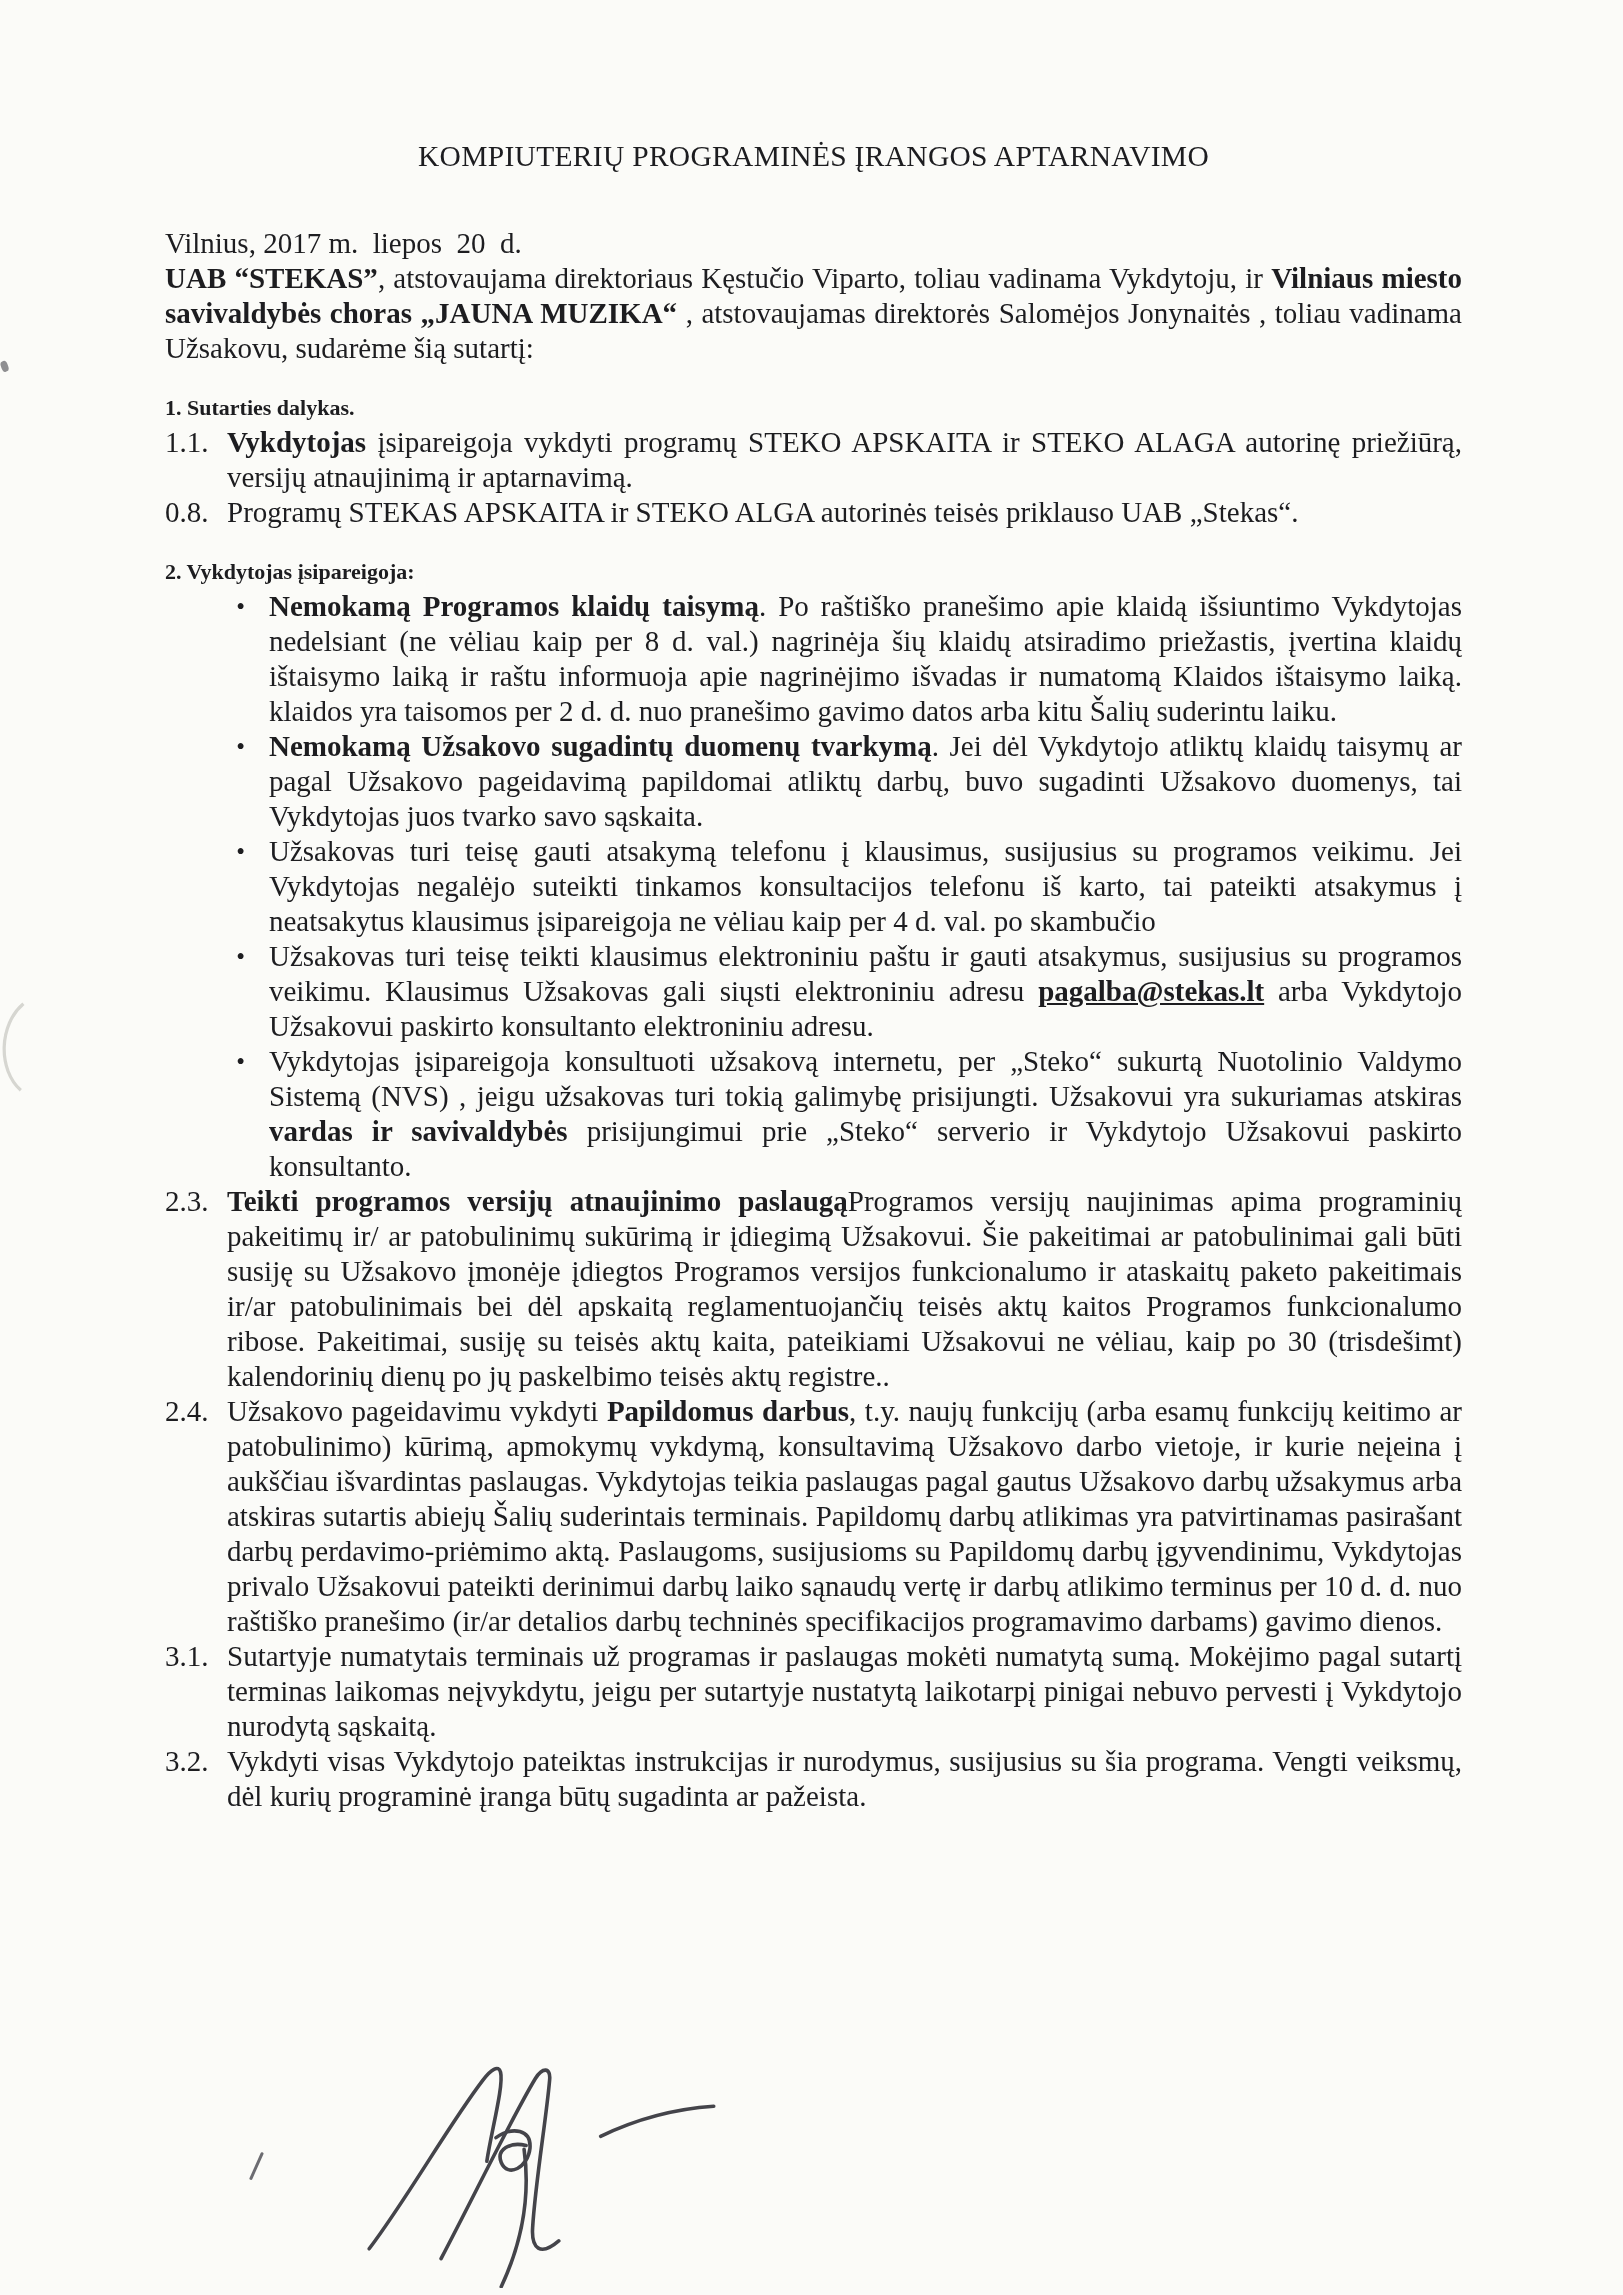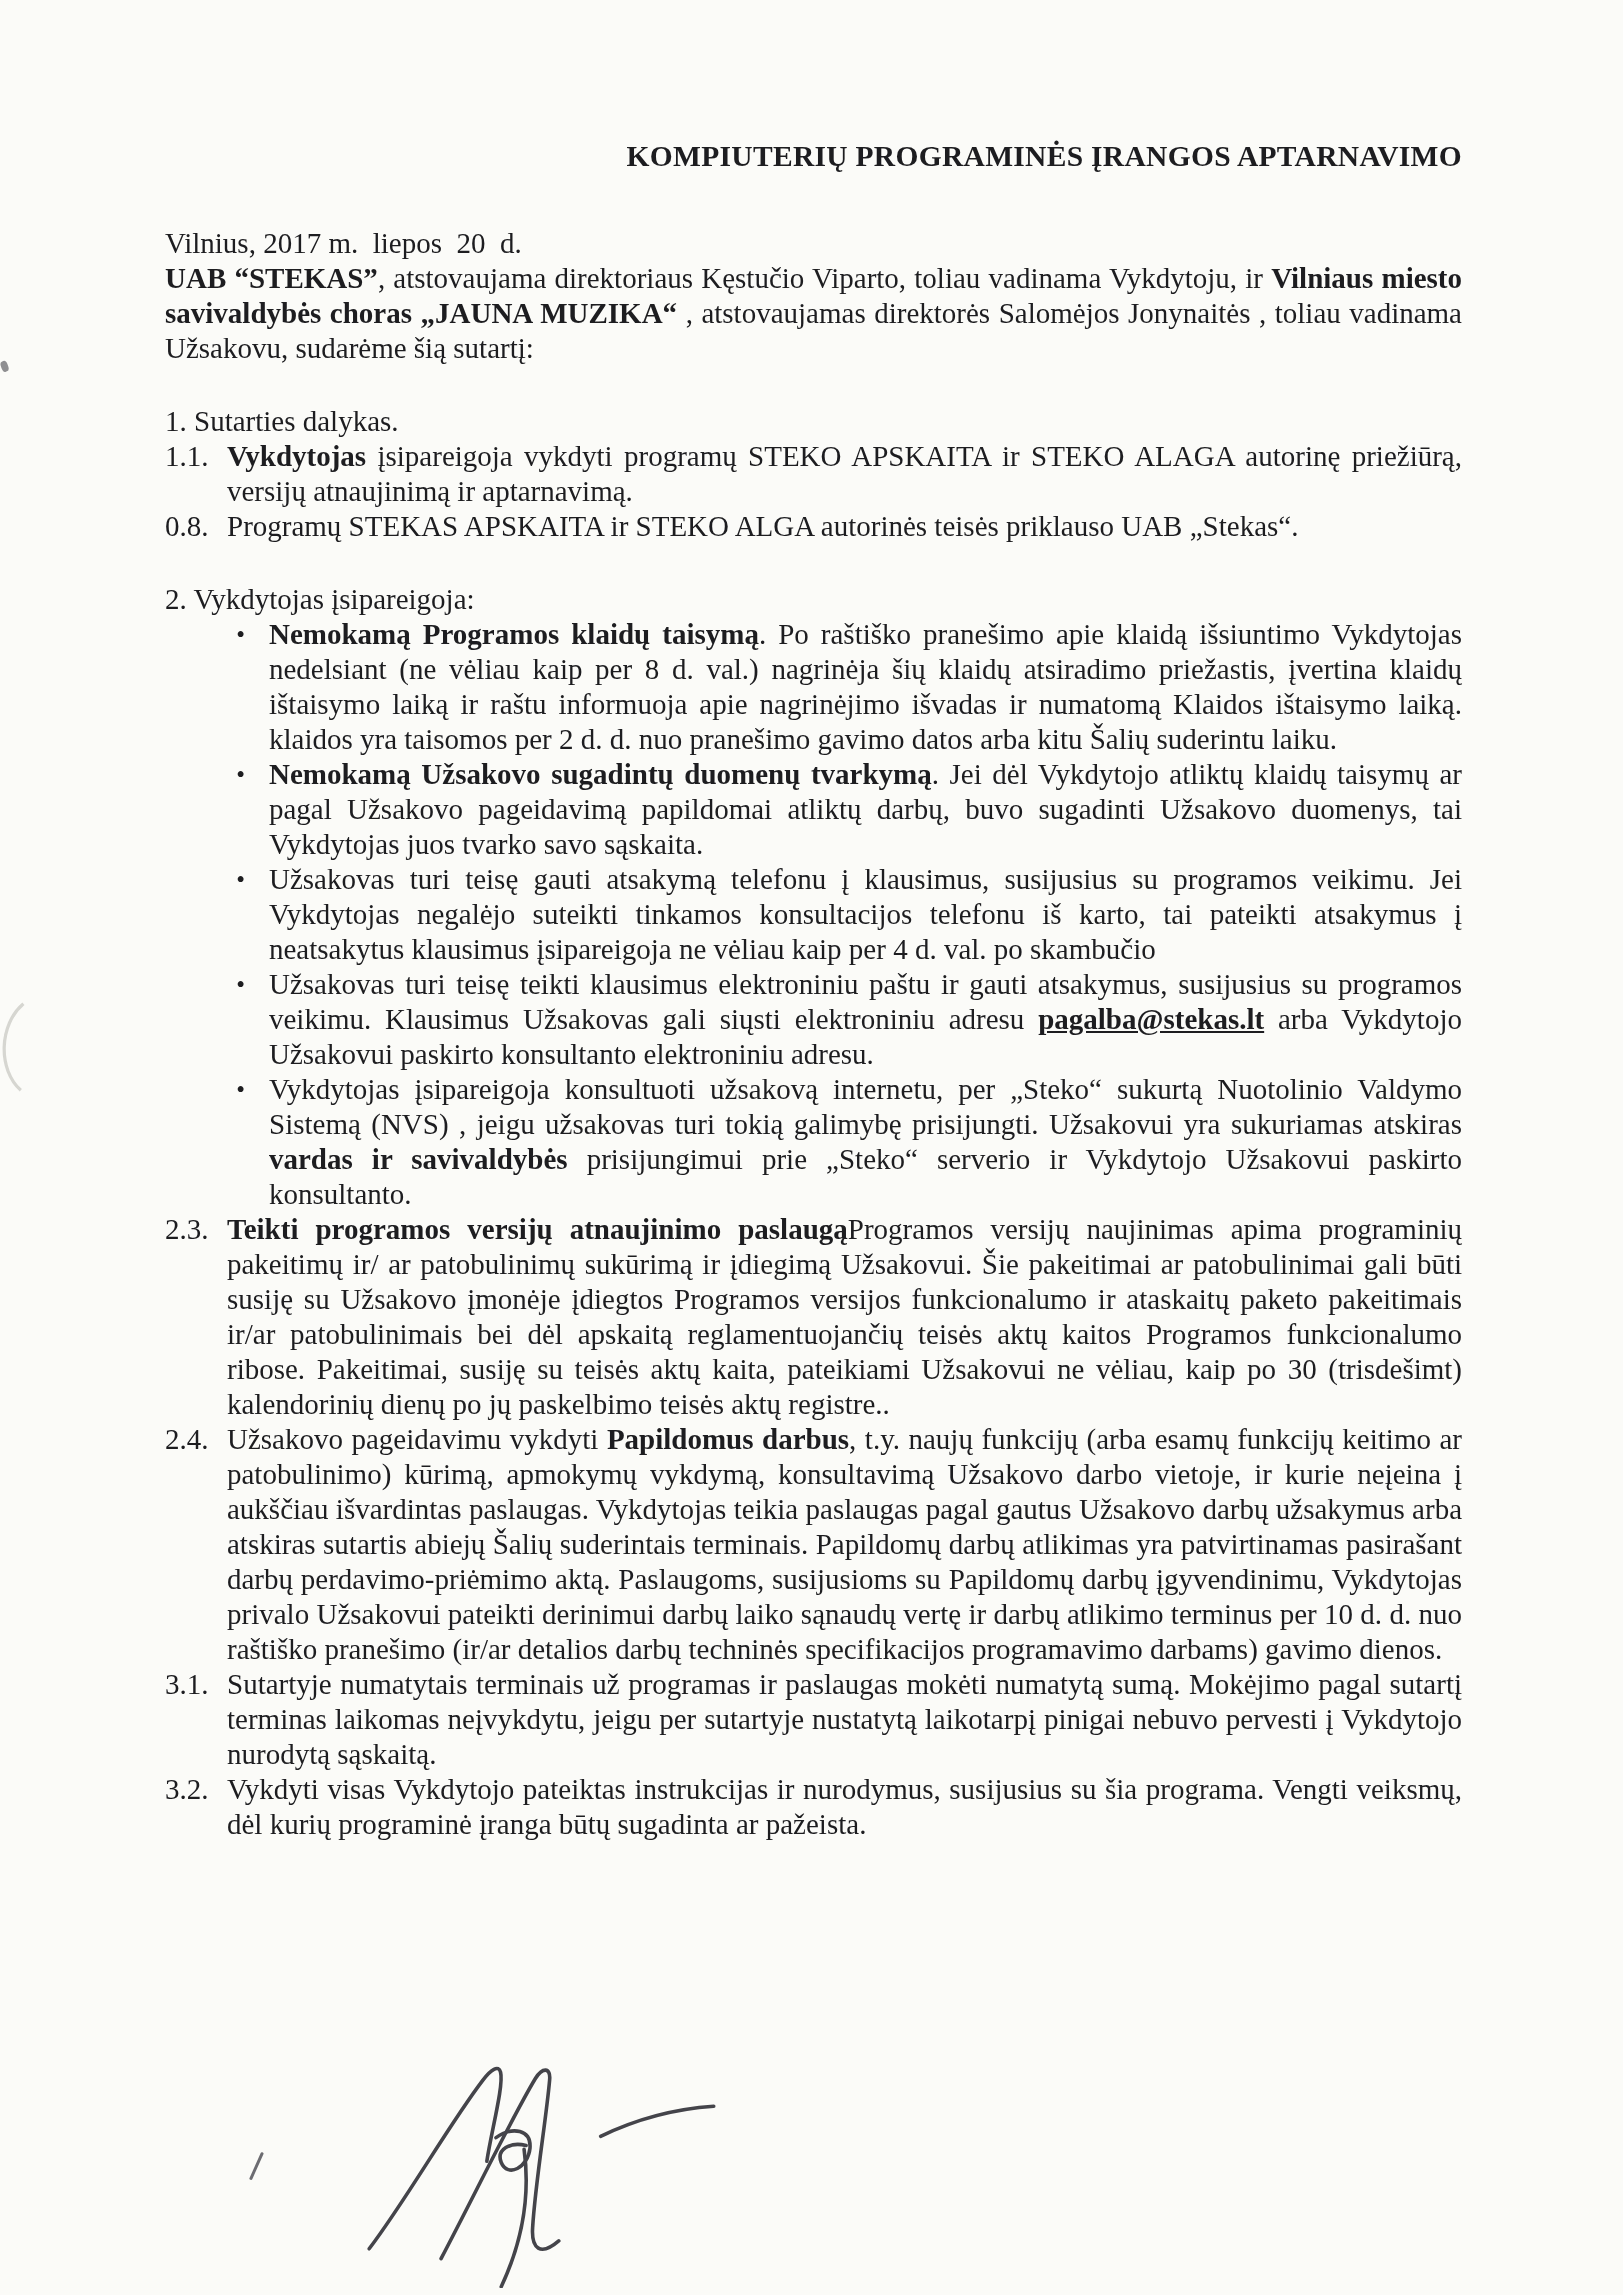--- a/index.html
+++ b/index.html
@@ -9,26 +9,26 @@
     width:1624px; height:2295px;
     margin:0 auto;
     background:#fbfbf8;
     color:#1d1d20;
     font-family:"Liberation Serif", serif;
     font-size:29px;
     line-height:35px;
     padding:139px 162px 0 165px;
     overflow:hidden;
   }
-  .title { text-align:right; font-weight:bold; font-size:29.5px; letter-spacing:0.3px; }
+  .title { text-align:center; font-weight:normal; font-size:29.5px; letter-spacing:0.3px; }
   .title .tline { display:block; }
   .dateline { margin-top:52px; }
   .para { text-align:justify; }
   .intro { }
-  .sec { margin-top:38px; font-size:29px; font-weight:normal; }
+  .sec { margin-top:24px; font-size:22px; font-weight:bold; }
   .clause { display:flex; }
   .clause .num { flex:0 0 62px; }
   .clause .ctext { flex:1; text-align:justify; }
   .bullet { display:flex; margin-left:62px; }
   .bullet .bmark { flex:0 0 42px; padding-left:9.2px; font-size:25px; }
   .bullet .btext { flex:1; text-align:justify; }
   .b { font-weight:bold; }
   .u { text-decoration:underline; }
   .sig { position:absolute; left:357px; top:2033px; }
   .tick {

